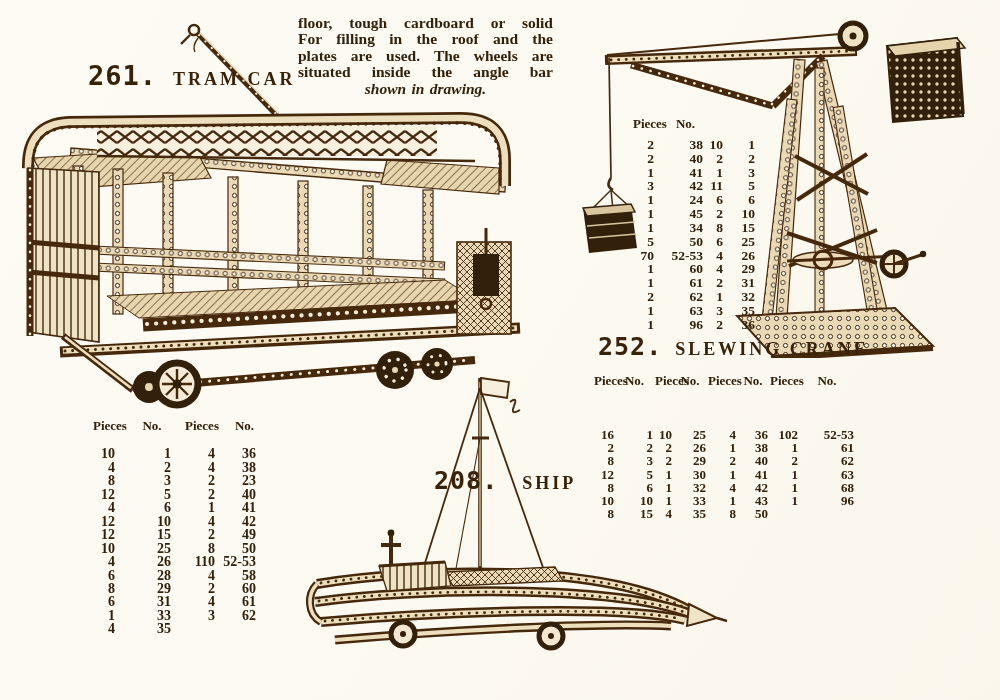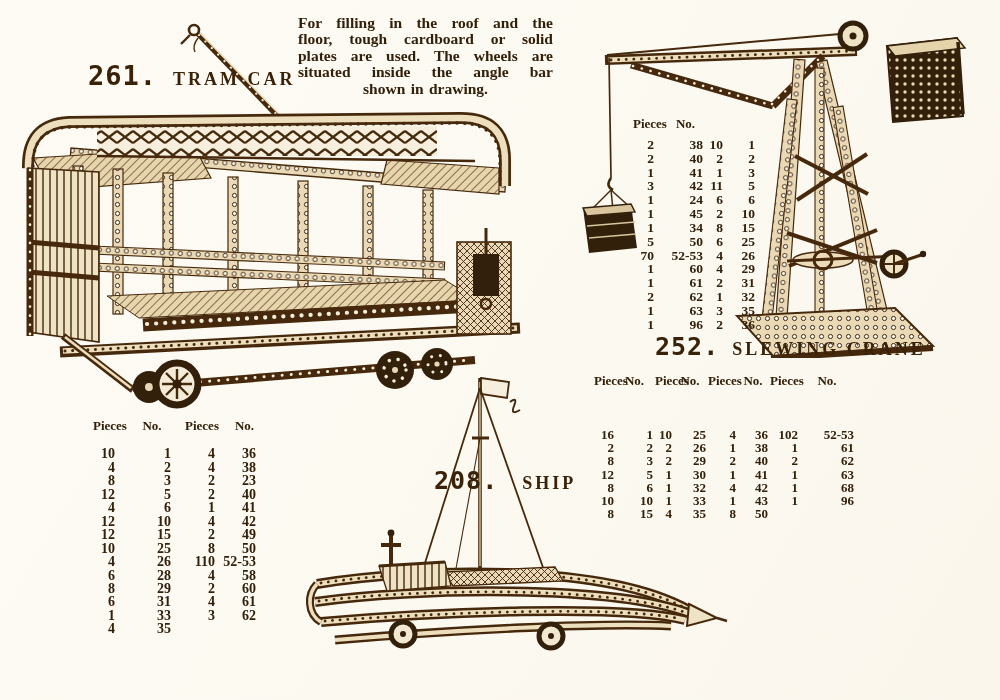--- a/index.html
+++ b/index.html
@@ -8,31 +8,31 @@
     background:linear-gradient(120deg,#fdfbf4 0%,#fcf9f1 55%,#faf6ec 100%);
     font-family:"Liberation Serif",serif;color:#3a2208;
   }
   svg.art{position:absolute;}
 
   
   .heading{position:absolute;display:flex;align-items:baseline;white-space:nowrap;color:#3a2208;}
   .hnum{font-family:"DejaVu Sans Mono",monospace;font-weight:bold;font-size:27px;letter-spacing:1px;margin-left:46px;}
   .hlabel{font-family:Liberation Serif, serif;font-weight:bold;font-size:18px;letter-spacing:3px;}
   .tram-heading{left:42px;top:60px;gap:16px;}
-  .crane-heading{left:609px;top:332px;gap:13px;}
+  .crane-heading{left:552px;top:332px;gap:13px;}
   .crane-heading .hnum{font-size:25px;}
   .ship-heading{left:388px;top:466px;gap:24px;}
   .ship-heading .hnum{font-size:25px;}
 
   
   .note{position:absolute;left:298px;top:15px;width:255px;
     font-family:"Liberation Serif",serif;font-weight:bold;font-size:15.5px;
     line-height:16.4px;color:#33200a;word-spacing:1.5px;}
   .note-line{text-align:justify;text-align-last:justify;}
-  .note-line:last-child{text-align:center;text-align-last:center;}
+  .note-line:last-child{text-align:center;text-align-last:center;font-style:italic;}
 
   
   .ptable{position:absolute;font-family:"Liberation Serif",serif;font-weight:bold;color:#33200a;}
   .trow{display:grid;}
   .tcell{text-align:right;padding-right:2px;white-space:nowrap;overflow:visible;}
   .thead .tcell{text-align:center;font-size:13px;}
 
   .tram-table{left:85px;top:419px;font-size:14px;}
   .tram-table .trow{grid-template-columns:32px 56px 44px 41px;line-height:13.45px;}
   .tram-table .thead{margin-bottom:15px;transform:translateX(8px);}
@@ -298,22 +298,22 @@
       <circle cx="248" cy="264" r="3" fill="#33200a"></circle>
     </g>
   </svg>
 
   <div class="heading tram-heading">
     <span class="hnum">261.</span>
     <span class="hlabel">TRAM CAR</span>
   </div>
 
   <div class="note">
+    <div class="note-line">floor, tough cardboard or solid</div>
     <div class="note-line">For filling in the roof and the</div>
-    <div class="note-line">floor, tough cardboard or solid</div>
     <div class="note-line">plates are used. The wheels are</div>
     <div class="note-line">situated inside the angle bar</div>
     <div class="note-line">shown in drawing.</div>
   </div>
 
   <div class="ptable tram-table">
       <div class="trow thead">
         <span class="tcell">Pieces</span>
         <span class="tcell">No.</span>
         <span class="tcell">Pieces</span>

